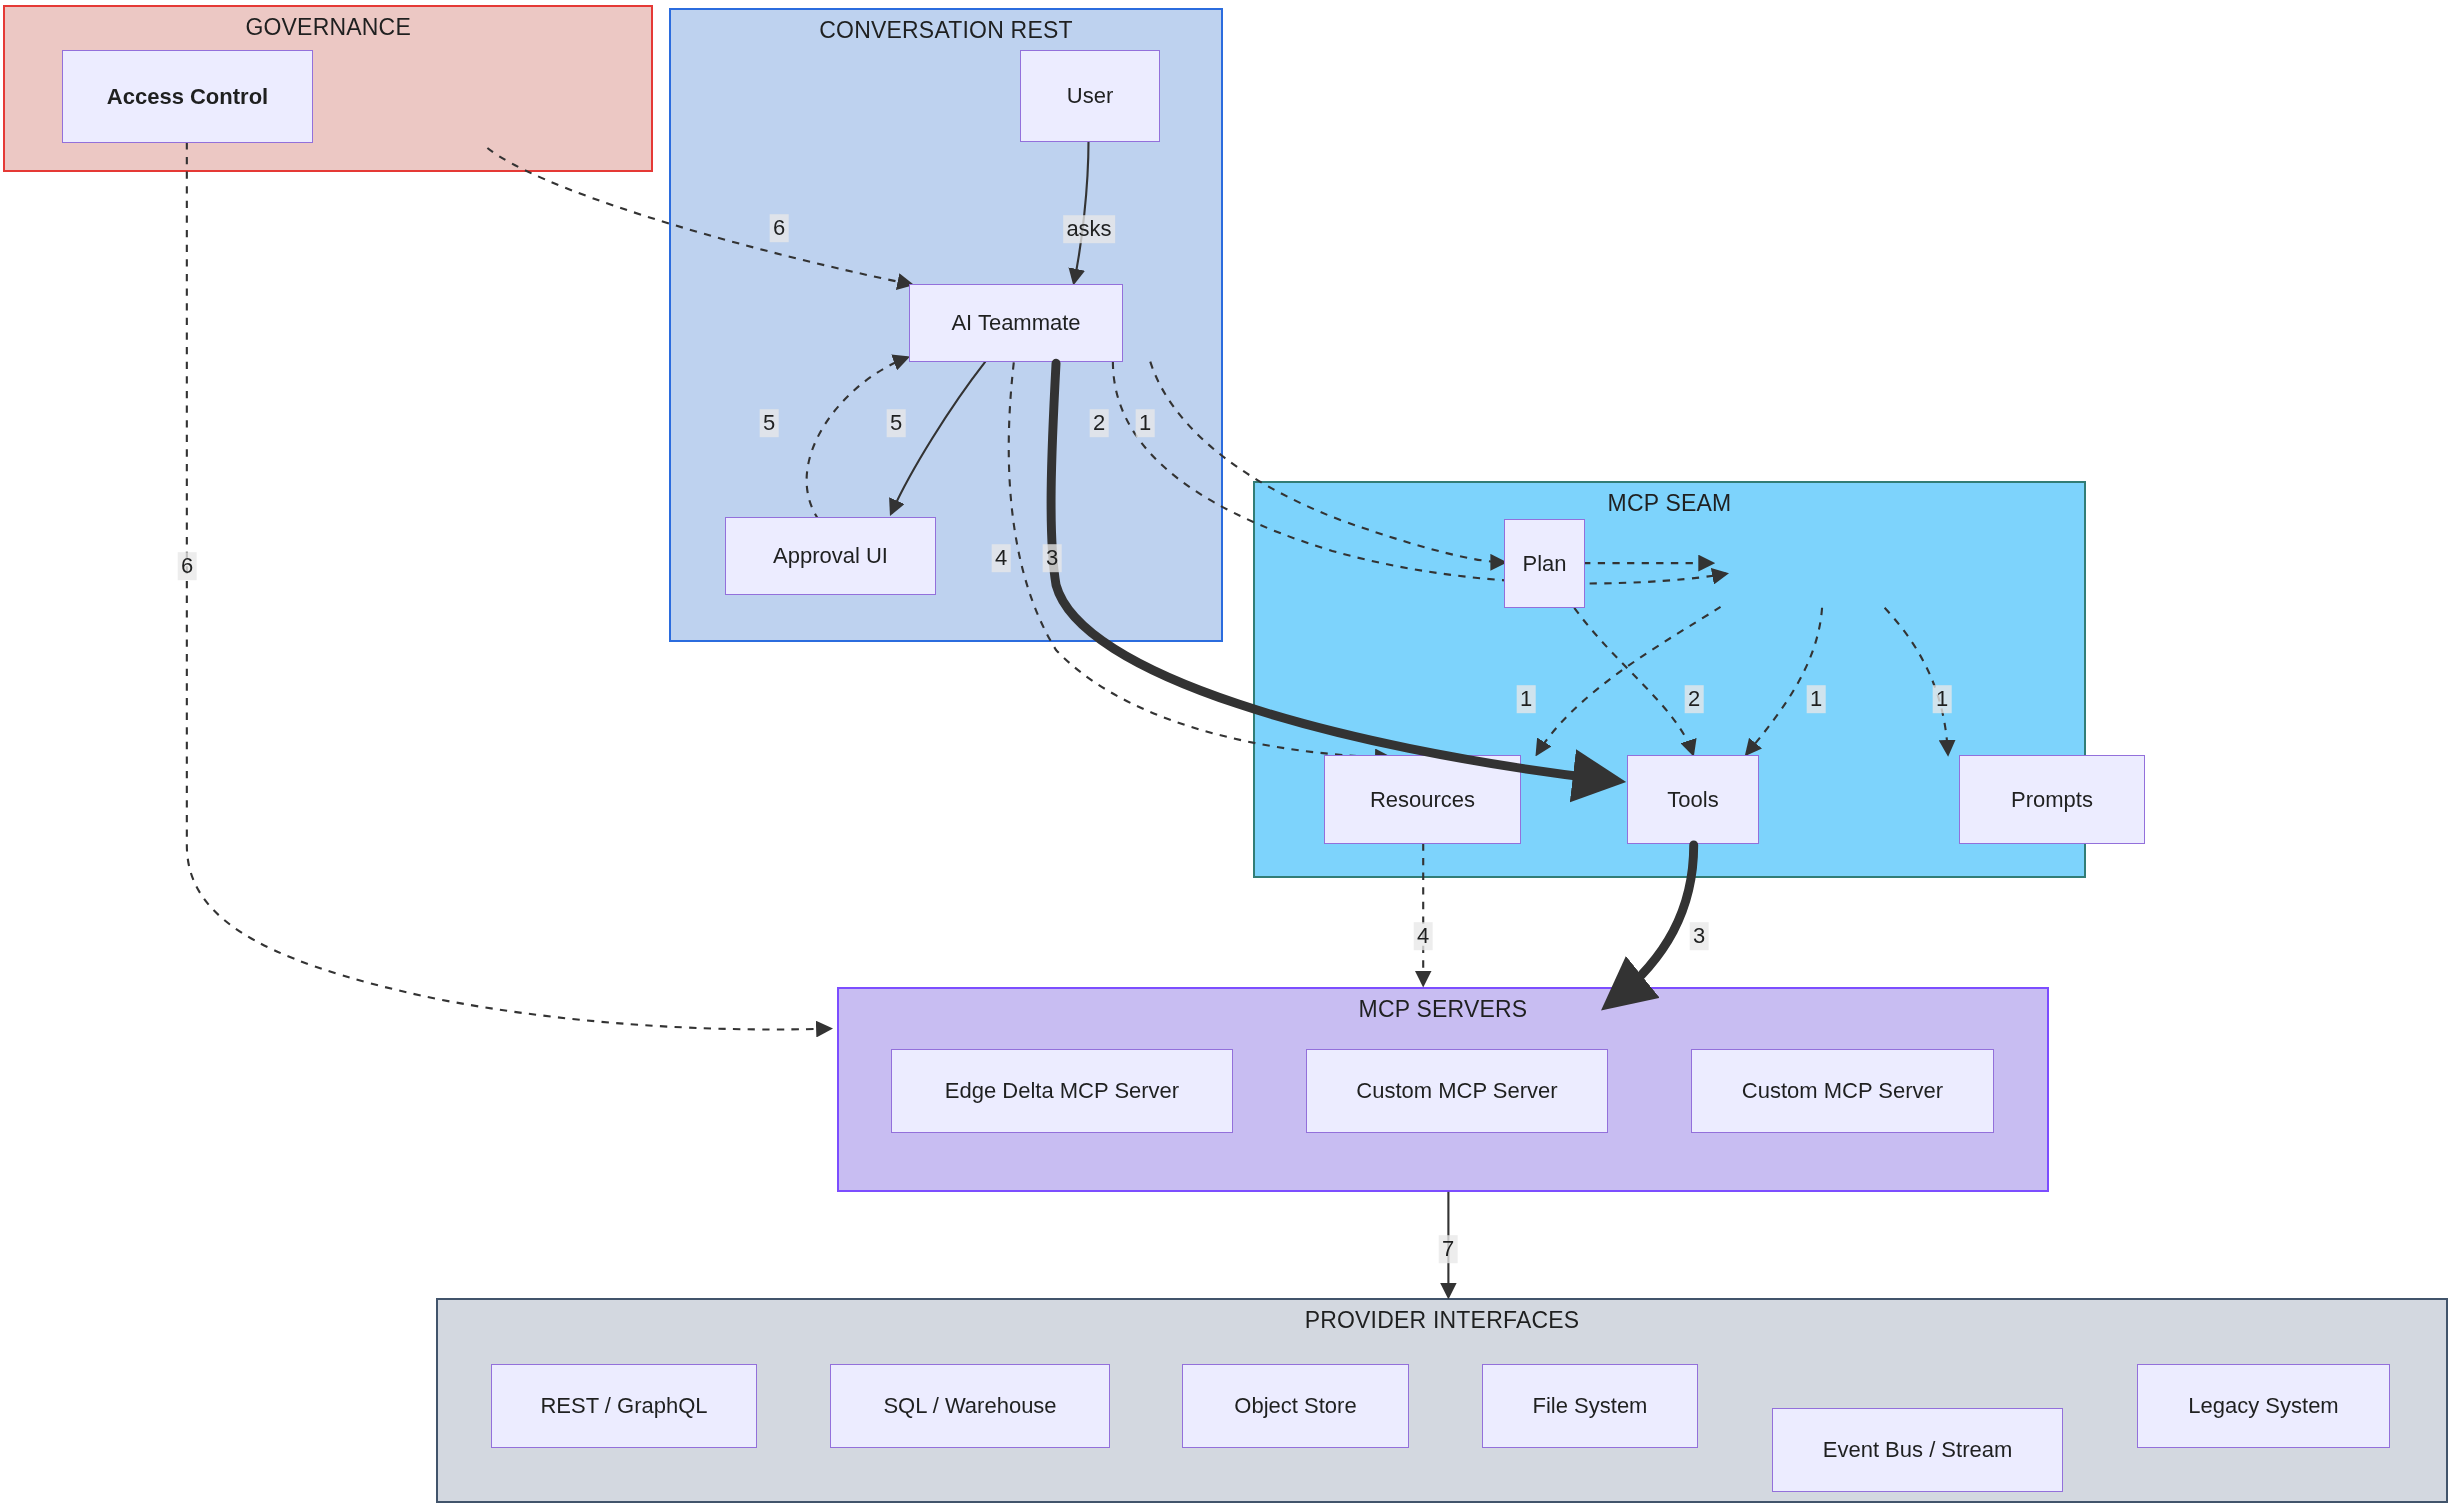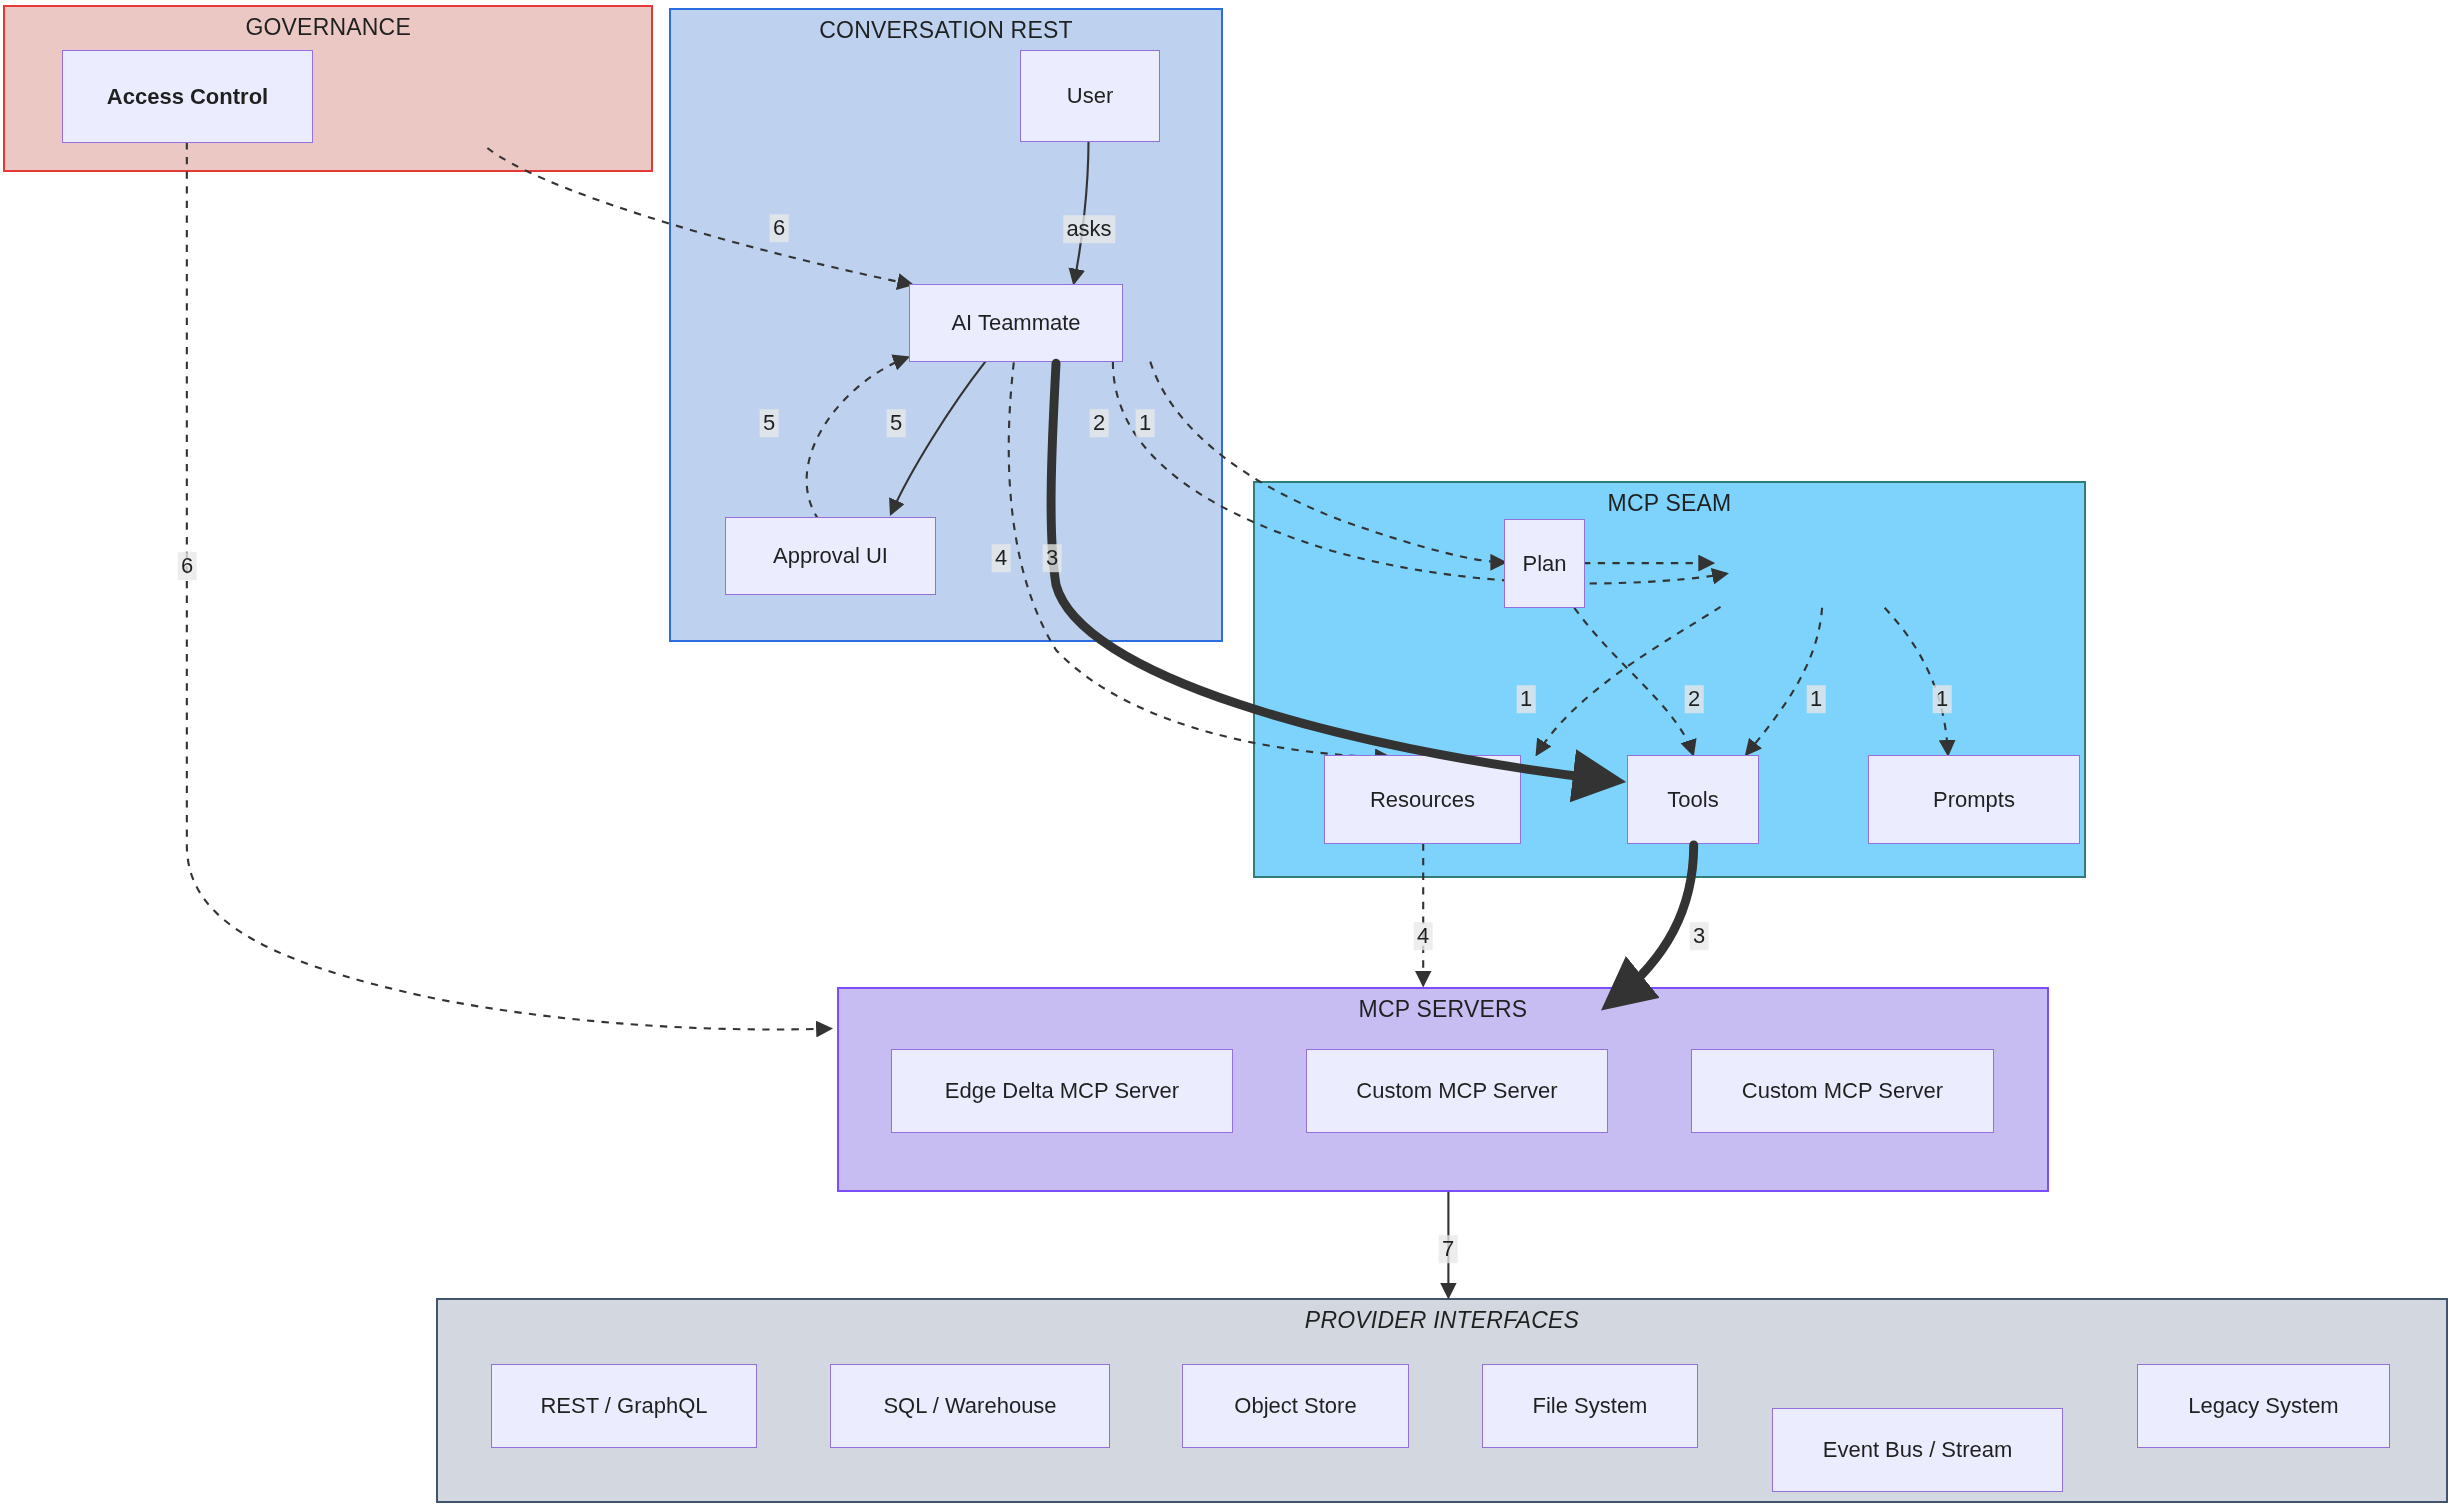--- a/index.html
+++ b/index.html
@@ -52,21 +52,20 @@
     background: #7dd3fc;
     border-color: #327d76;
   }
   .c-servers {
     background: #c8bdf2;
     border-color: #7c4dff;
   }
   .c-providers {
     background: #d3d8e0;
     border-color: #41546b;
-    font-style: italic;
   }
   
   .node {
     position: absolute;
     box-sizing: border-box;
     background: #ececff;
     border: 1.6px solid #9370db;
     display: flex;
     align-items: center;
     justify-content: center;
@@ -190,21 +189,21 @@
 
   <div class="node" style="left:1504px; top:519px; width:81px; height:89px;">
     <span>Plan</span>
   </div>
   <div class="node" style="left:1324px; top:755px; width:197px; height:89px;">
     <span>Resources</span>
   </div>
   <div class="node" style="left:1627px; top:755px; width:132px; height:89px;">
     <span>Tools</span>
   </div>
-  <div class="node" style="left:1868px; top:755px; width:212px; height:89px;">
+  <div class="node" style="left:1959px; top:755px; width:186px; height:89px;">
     <span>Prompts</span>
   </div>
 
   <div class="node" style="left:891px; top:1049px; width:342px; height:84px;">
     <span>Edge Delta MCP Server</span>
   </div>
   <div class="node" style="left:1306px; top:1049px; width:302px; height:84px;">
     <span>Custom MCP Server</span>
   </div>
   <div class="node" style="left:1691px; top:1049px; width:303px; height:84px;">

